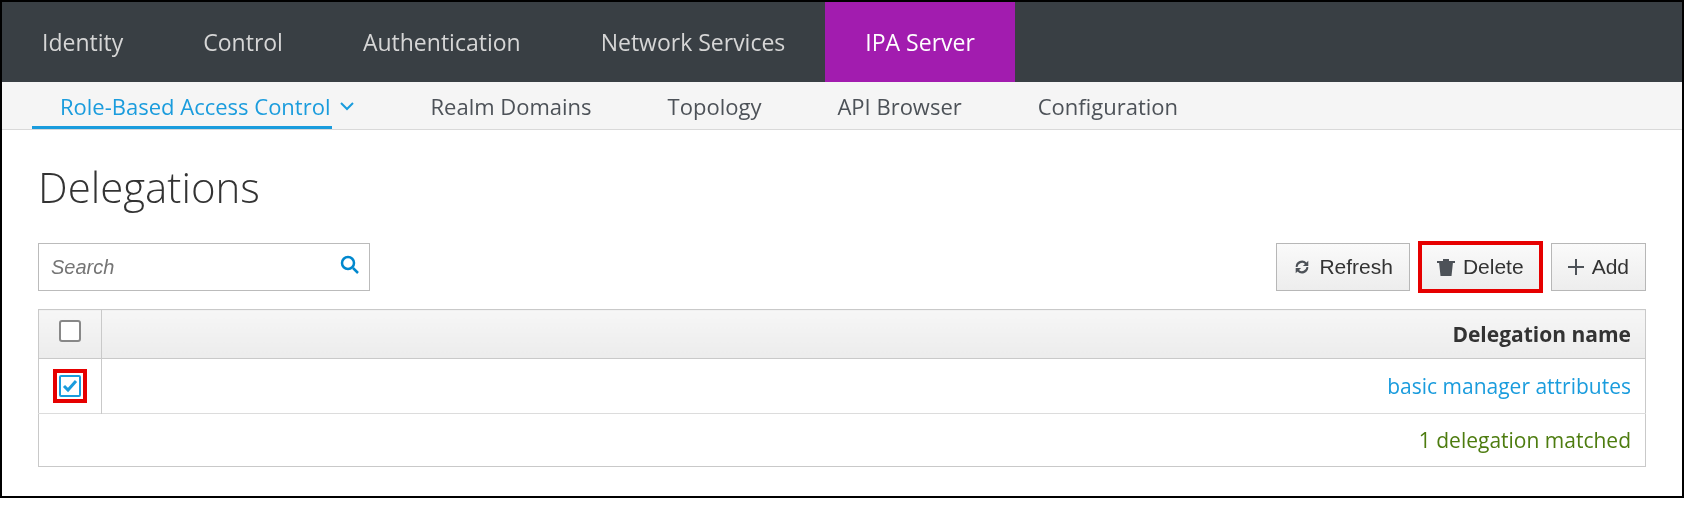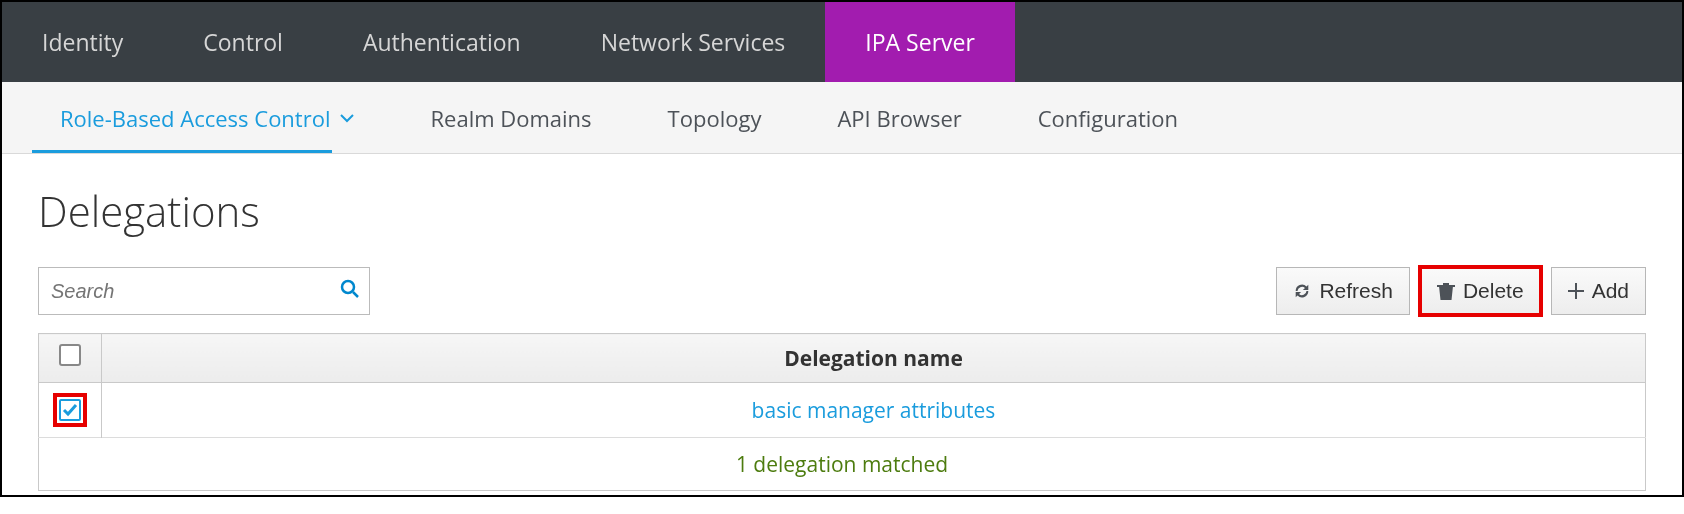--- a/index.html
+++ b/index.html
@@ -27,21 +27,21 @@
     white-space: nowrap;
   }
   .topnav-item.active {
     background: #a21caf;
     color: #fff;
   }
   
   .subnav {
     background: #f5f5f5;
     display: flex;
-    height: 72px;
+    height: 48px;
     border-bottom: 1px solid #d9d9d9;
     padding-left: 20px;
   }
   .subnav-item {
     color: #4d5258;
     padding: 0 38px;
     display: flex;
     align-items: center;
     font-size: 22px;
     cursor: pointer;
@@ -60,21 +60,21 @@
     height: 3px;
     background: #1a9cdd;
   }
   .subnav-caret {
     margin-left: 10px;
     display: inline-block;
   }
   .subnav-caret svg { display:block; }
   
   .content {
-    padding: 28px 36px 4px 36px;
+    padding: 28px 36px 29px 36px;
   }
   h1.page-title {
     font-weight: 300;
     font-size: 42px;
     color: #333;
     margin-bottom: 28px;
   }
   .toolbar {
     display: flex;
     align-items: flex-end;
@@ -127,21 +127,21 @@
     outline: 4px solid #e60000;
     outline-offset: -2px;
   }
   
   .table {
     width: 100%;
     border: 1px solid #c9c9c9;
     border-collapse: collapse;
   }
   .table th, .table td {
-    text-align: center;
+    text-align: right;
     padding: 10px 14px;
     font-size: 21px;
   }
   .table thead th {
     background: linear-gradient(#f6f6f6,#ececec);
     border-bottom: 1px solid #c9c9c9;
     font-weight: 700;
   }
   .checkbox-cell {
     width: 62px;

